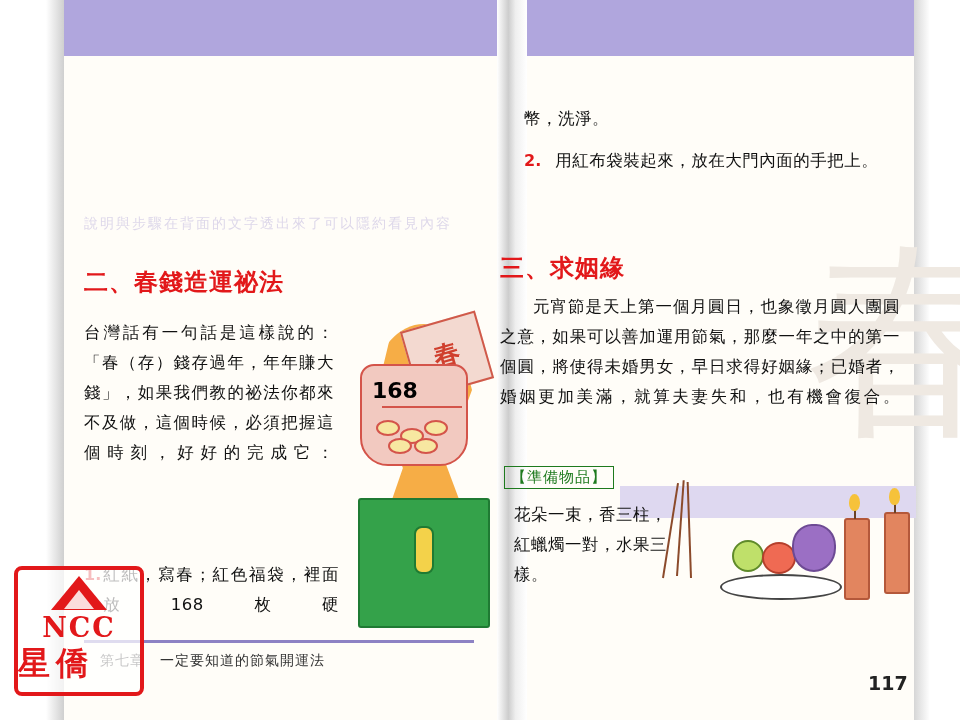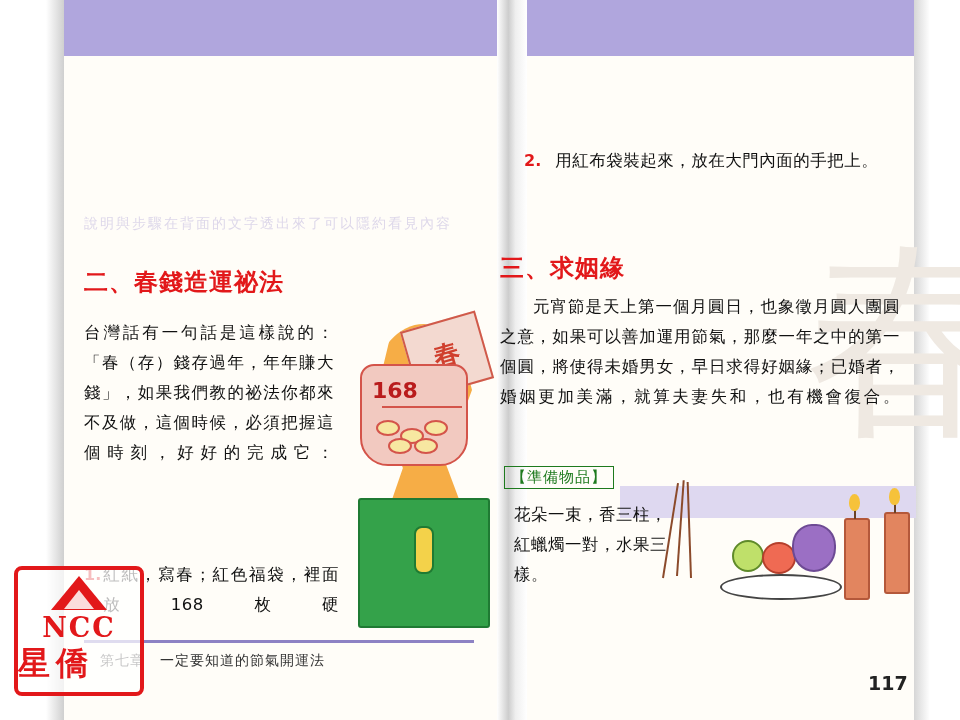--- a/index.html
+++ b/index.html
@@ -85,21 +85,21 @@
   .ill-bag{position:absolute;left:352px;top:318px;width:150px;height:330px;}
   .orange-brush{position:absolute;left:24px;top:6px;width:96px;height:300px;
      background:#f6a93c;border-radius:50px/60px;opacity:.95;
      clip-path:polygon(18% 0,82% 0,100% 22%,72% 46%,100% 70%,78% 100%,16% 100%,0 74%,28% 48%,0 24%);}
   .card-spring{position:absolute;left:56px;top:2px;width:74px;height:66px;
      background:#f3d9d0;border:2px solid #d05a4a;transform:rotate(-16deg);}
   .card-spring span{position:absolute;left:50%;top:50%;transform:translate(-50%,-50%);
      color:#d0402e;font-size:26px;font-weight:bold;}
   .bag{position:absolute;left:8px;top:46px;width:104px;height:98px;
      background:#f2c9c0;border:2.5px solid #d4544a;border-radius:14px 14px 28px 28px;}
-  .bag .num{position:absolute;left:10px;top:12px;color:#b91c1c;font-size:22px;font-weight:bold;
+  .bag .num{position:absolute;left:10px;top:12px;color:#000000;font-size:22px;font-weight:bold;
      font-family:"DejaVu Sans","Liberation Sans",sans-serif;}
   .coin{position:absolute;width:20px;height:12px;border:2px solid #d4544a;border-radius:50%;
      background:#f7e7a1;}
   .bagtie{position:absolute;left:20px;top:40px;width:80px;height:0;border-top:2.5px solid #d4544a;}
   .greenbook{position:absolute;left:6px;top:180px;width:128px;height:126px;
      background:#34a24a;border:2px solid #1f7a33;border-radius:3px;}
   .greenbook .clasp{position:absolute;left:50%;top:26px;transform:translateX(-50%);
      width:16px;height:44px;border:2px solid #1f7a33;border-radius:8px;background:#f3d24a;}
 
   
@@ -160,20 +160,21 @@
     <div class="greenbook">
       <div class="clasp"></div>
     </div>
   </div>
 
   <div class="footline" style="left:84px;top:640px;width:390px;"></div>
   <div class="footer" style="left:100px;top:652px;">第七章　一定要知道的節氣開運法</div>
 
   <div class="watermark" style="left:806px;top:236px;">春</div>
 
+  <div class="col" style="left:524px;top:104px;width:370px;">幣，洗淨。</div>
 
   <div style="position:absolute;left:524px;top:146px;width:376px;display:flex;align-items:flex-start;">
     <span class="numlabel" style="font-size:16px;line-height:30px;margin-right:2px;">2.</span>
     <span class="col" style="position:static;display:block;width:360px;margin-left:12px;">用紅布袋裝起來，放在大門內面的手把上。</span>
   </div>
 
   <h2 class="sec" style="position:absolute;left:500px;top:252px;text-align:right;">三、求姻緣</h2>
 
   <div class="col just indent" style="left:500px;top:292px;width:400px;">元宵節是天上第一個月圓日，也象徵月圓人團圓之意，如果可以善加運用節氣，那麼一年之中的第一個圓，將使得未婚男女，早日求得好姻緣；已婚者，婚姻更加美滿，就算夫妻失和，也有機會復合。</div>
 

